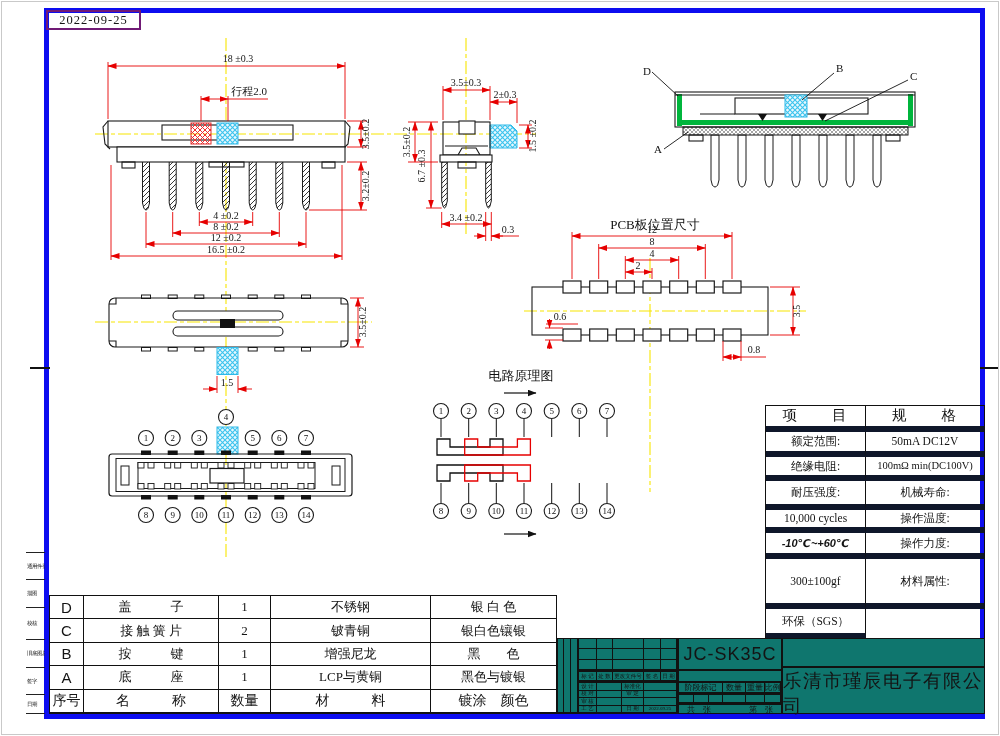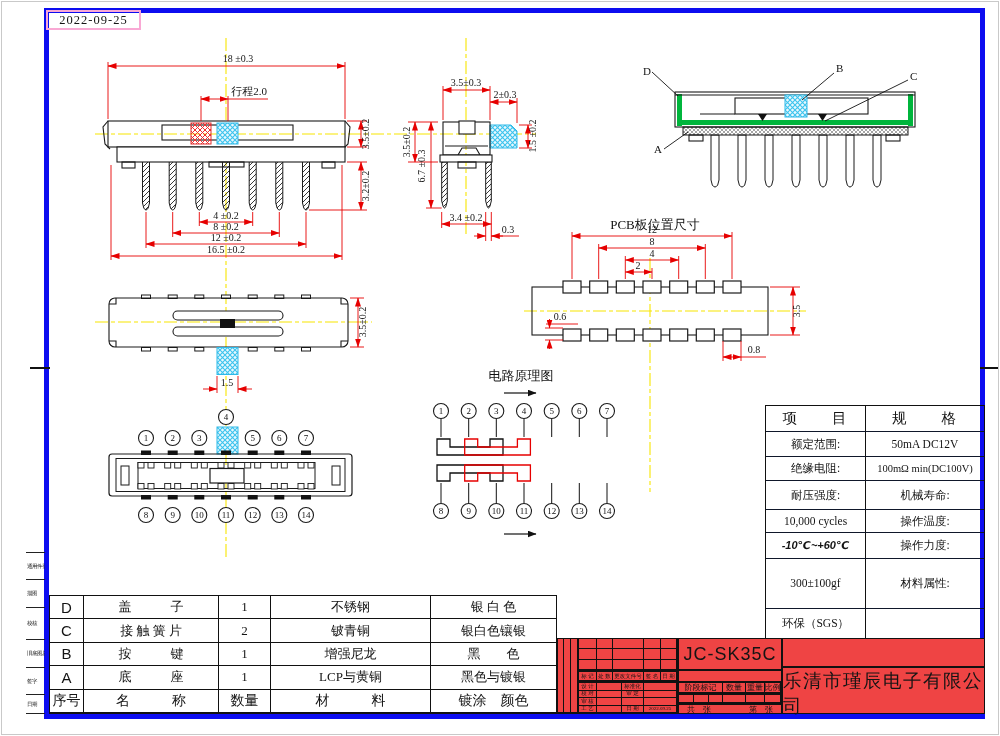--- a/index.html
+++ b/index.html
@@ -1,54 +1,54 @@
 <!DOCTYPE html>
 <html><head>
 <meta charset="utf-8">
 <style>
   html,body{margin:0;padding:0;background:#f6f6f6;}
   *{box-sizing:border-box;}
   #stage{position:relative;width:1000px;height:736px;background:#ffffff;overflow:hidden;
          font-family:"Liberation Serif","DejaVu Serif",serif;color:#141414;}
   #outer-edge{position:absolute;left:1px;top:1px;right:1px;bottom:1px;border:1px solid #c9c9c9;}
   #blue-frame{position:absolute;left:44px;top:8px;width:941px;height:711px;border:5px solid #0d0df0;}
-  #date-box{position:absolute;left:46px;top:10px;width:95px;height:20px;border:2px solid #f9a8d4;
+  #date-box{position:absolute;left:46px;top:10px;width:95px;height:20px;border:2px solid #701a75;
             display:flex;align-items:center;justify-content:center;font-size:12.5px;letter-spacing:1px;}
   svg.draw{position:absolute;left:0;top:0;}
   .dt{font-family:"Liberation Serif","DejaVu Serif",serif;font-size:10px;fill:#161616;}
   .dtc{font-family:"Liberation Serif","DejaVu Serif",serif;font-size:11px;fill:#161616;}
   .vtitle{font-family:"Liberation Serif","DejaVu Serif",serif;font-size:13px;fill:#111;}
   .sl{font-family:"Liberation Serif","DejaVu Serif",serif;font-size:11px;fill:#111;}
   .pn{font-family:"Liberation Serif","DejaVu Serif",serif;font-size:9px;fill:#111;}
   
   #margin-labels{position:absolute;left:26px;top:552px;width:19px;height:162px;font-size:5.5px;color:#222;}
   .ml-cell{border-bottom:1px solid #222;overflow:hidden;display:flex;align-items:center;
            white-space:nowrap;letter-spacing:-0.5px;padding-left:1px;}
   .ml-cell:first-child{border-top:1px solid #222;}
   
   #spec-table{position:absolute;left:765px;top:405px;width:220px;height:235px;border:1.6px solid #111;
               display:grid;grid-template-columns:100px auto;
               grid-template-rows:26px 25px 24px 29px 23px 26px 50px auto;font-size:11.5px;}
-  #spec-table .c{border-right:1px solid #111;border-bottom:1px solid #0f172a;display:flex;
+  #spec-table .c{border-right:1px solid #111;border-bottom:6px solid #0f172a;display:flex;
                  align-items:center;justify-content:center;text-align:center;line-height:1.1;padding:0 2px;}
   #spec-table .c:nth-child(2n){border-right:none;}
   #spec-table .hd{font-size:14.5px;letter-spacing:2px;}
   #spec-table .sm{font-size:10.5px;}
   #spec-table .bold-sans{font-family:"Liberation Sans","DejaVu Sans",sans-serif;font-weight:bold;font-size:11px;font-style:italic;}
   
   #parts-table{position:absolute;left:49px;top:595px;width:508px;height:119px;border:1.6px solid #111;
                display:grid;grid-template-columns:34px 135px 52px 160px auto;
                grid-template-rows:repeat(5,1fr);font-size:13px;}
   #parts-table .c{border-right:1.2px solid #111;border-bottom:1.2px solid #111;display:flex;
                   align-items:center;justify-content:center;white-space:nowrap;overflow:hidden;}
   #parts-table .c:nth-child(5n){border-right:none;}
   #parts-table .letter{font-family:"Liberation Sans","DejaVu Sans",sans-serif;font-size:15px;}
   #parts-table .foot{font-size:14px;}
   
-  .tb{position:absolute;border:1px solid #111;background:#ef4444;}
+  .tb{position:absolute;border:1px solid #111;background:#0f766e;}
   .grid{display:grid;}
   .tb .c{border-right:0.8px solid #111;border-bottom:0.8px solid #111;overflow:hidden;display:flex;
          align-items:center;justify-content:center;white-space:nowrap;}
   #strip-cols{left:557px;top:638px;width:21px;height:76px;grid-template-columns:repeat(3,1fr);}
   #rev-blank{left:578px;top:638px;width:100px;height:33px;
              grid-template-columns:18px 16px 31px 17px auto;grid-template-rows:repeat(3,1fr);}
   #rev-header{left:578px;top:671px;width:100px;height:11px;font-size:5.5px;
               grid-template-columns:18px 16px 31px 17px auto;}
   #rev-rows{left:578px;top:682px;width:100px;height:32px;font-size:5.5px;
             grid-template-columns:18px 25px 22px auto;grid-template-rows:repeat(4,1fr);}

